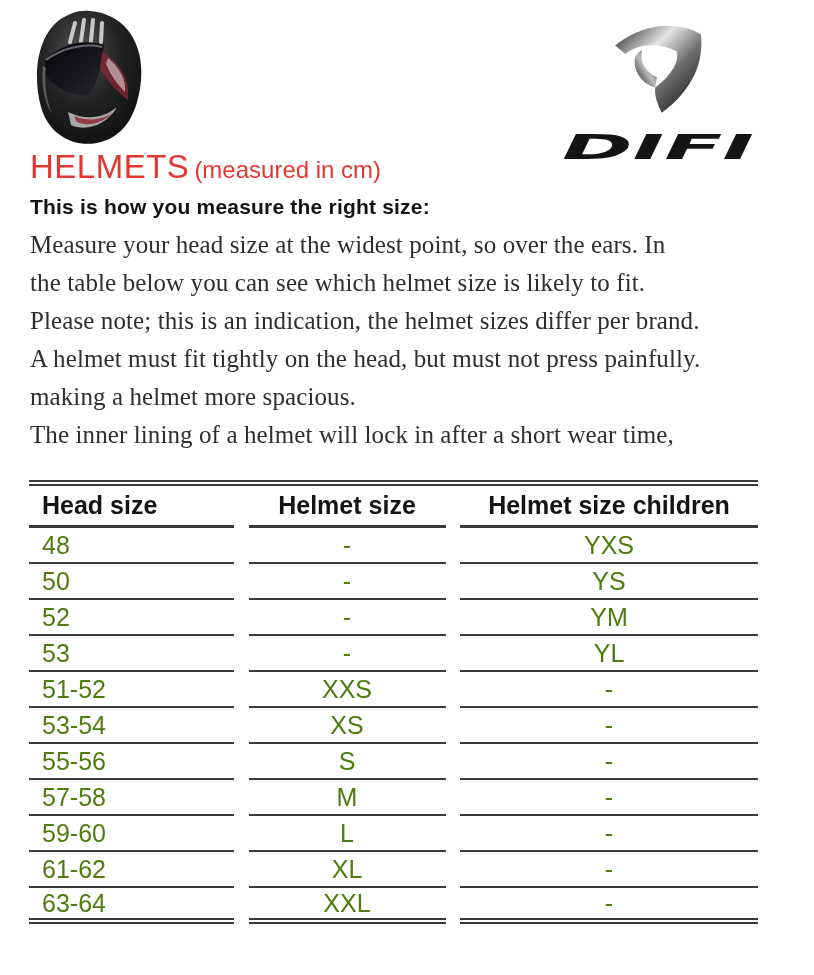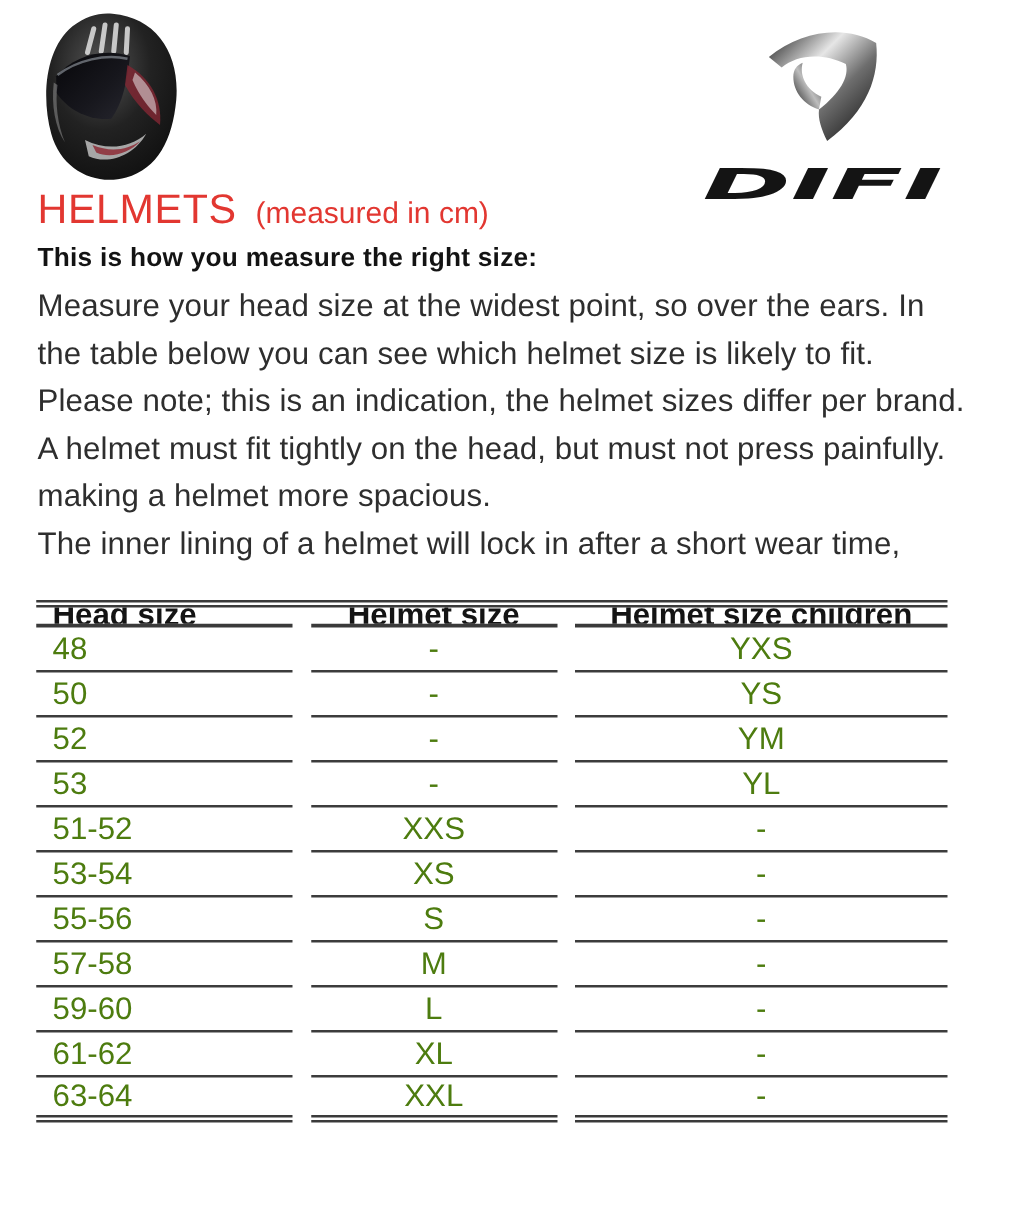--- a/index.html
+++ b/index.html
@@ -10,42 +10,42 @@
   }
 
   
   .helmet-img { position:absolute; left:28px; top:6px; width:122px; height:142px; }
   .brand { position:absolute; left:552px; top:12px; width:212px; height:172px; text-align:center; }
   .brand .emblem { display:block; margin:0 auto; }
   .brand .wordmark { display:block; margin:2px auto 0 auto; }
 
   .page-title { position:absolute; left:30px; top:148px; white-space:nowrap; }
   .page-title .main { font-size:33px; letter-spacing:0.5px; color:#e23731; font-weight:400;text-align:center; }
-  .page-title .suffix { font-size:24px; color:#e23731; margin-left:15px; }
+  .page-title .suffix { font-size:24px; color:#e23731; margin-left:5px; }
 
   
   .intro-heading {
     position:absolute; left:30px; top:195px;
     font-size:21px; font-weight:bold; color:#131313; letter-spacing:0.2px;
   }
   .intro-body { position:absolute; left:30px; top:226px; width:745px; }
-  .intro-body .line { font-size:25px; line-height:38px; color:#2e2e2e; letter-spacing:0.1px; }
+  .intro-body .line { font-size:25px; line-height:38px; color:#2e2e2e; letter-spacing:0.1px;font-family:Liberation Serif, serif; }
 
   
   .size-table {
     position:absolute; left:29px; top:480px; width:729px;
     border-top:6px double #3a3a3a;
   }
   .t-row {
     display:grid;
     grid-template-columns:205px 197px 298px;
     column-gap:14.5px;
     height:36px;
   }
-  .t-row.t-head { height:16px; }
+  .t-row.t-head { height:42px; }
   .cell {
     display:flex; align-items:center;
     font-size:25px; color:#4d7c0f;
     border-bottom:2px solid #3c3c3c;
     overflow:hidden; white-space:nowrap;
   }
   .t-head .cell { font-weight:bold; color:#141414; border-bottom:3px solid #3a3a3a; }
   .cell.c1 { justify-content:flex-start; padding-left:13px; }
   .cell.c2, .cell.c3 { justify-content:center; }
   .t-row.last .cell { border-bottom:6px double #3a3a3a; }

